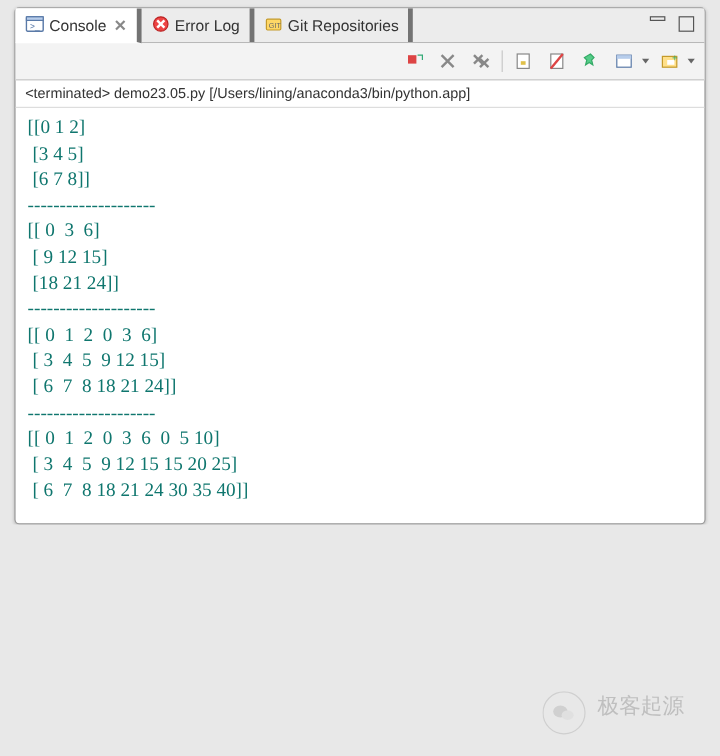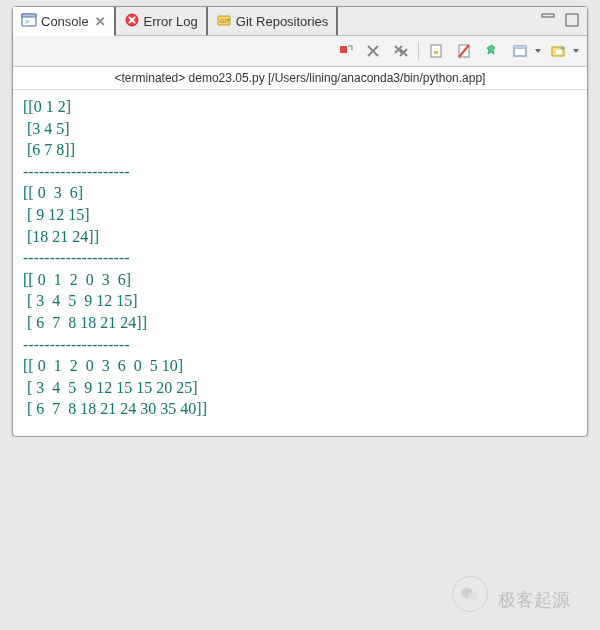--- a/index.html
+++ b/index.html
@@ -1,29 +1,29 @@
 <!DOCTYPE html>
 <html><head>
 <meta charset="utf-8">
 <style>
   html,body{margin:0;padding:0;background:#E8E8E8;font-family:"Helvetica Neue",Arial,sans-serif;}
   .window{width:574px;margin:6px auto 0;background:#fff;border:1px solid #999;border-radius:4px;box-shadow:0 1px 3px rgba(0,0,0,.2);}
   .tabbar{display:flex;align-items:stretch;background:#ECECEC;border-bottom:1px solid #B8B8B8;height:28px;font-size:13px;}
-  .tab{display:flex;align-items:center;padding:0 8px;border-right:2px solid #737373;color:#333;cursor:pointer;gap:4px;text-align:right;}
+  .tab{display:flex;align-items:center;padding:0 8px;border-right:4px solid #737373;color:#333;cursor:pointer;gap:4px;text-align:right;}
   .tab.active{background:#fff;border-bottom:1px solid #fff;margin-bottom:-1px;}
   .tab .close{font-weight:bold;color:#888;margin-left:2px;}
   .tabfill{flex:1;}
   .winbtns{display:flex;align-items:center;gap:10px;padding:0 8px;color:#555;}
   .toolbar{display:flex;align-items:center;background:#F3F3F3;border-bottom:1px solid #C8C8C8;height:30px;padding:0 8px;gap:6px;}
   .tbtn{width:22px;height:22px;display:flex;align-items:center;justify-content:center;border-radius:2px;cursor:pointer;}
   .tbtn svg{display:block;}
   .dd{width:0;height:0;border-left:3px solid transparent;border-right:3px solid transparent;border-top:4px solid #666;margin-left:-2px;}
-  .status{font-size:12px;color:#333;padding:4px 8px;border-bottom:1px solid #ddd;text-align:center;}
+  .status{font-size:12px;color:#333;padding:4px 8px;border-bottom:1px solid #ddd;}
   .console{font-family:Liberation Serif, serif;font-size:16px;line-height:1.35;white-space:pre;color:#0f766e;padding:6px 10px 16px;}
-  .watermark{position:fixed;bottom:18px;right:30px;display:flex;align-items:flex-end;gap:10px;color:#BFBFBF;font-size:18px;font-family:"PingFang SC","Microsoft YaHei",sans-serif;}
+  .watermark{position:fixed;bottom:18px;right:30px;display:flex;align-items:flex-start;gap:10px;color:#BFBFBF;font-size:18px;font-family:"PingFang SC","Microsoft YaHei",sans-serif;}
   .watermark .circ{width:34px;height:34px;border:1px solid #CFCFCF;border-radius:50%;display:flex;align-items:center;justify-content:center;}
 </style>
 </head>
 <body>
 
 <div class="window">
   <div class="tabbar">
     <div class="tab active">
       <span>
         <svg width="16" height="16">

